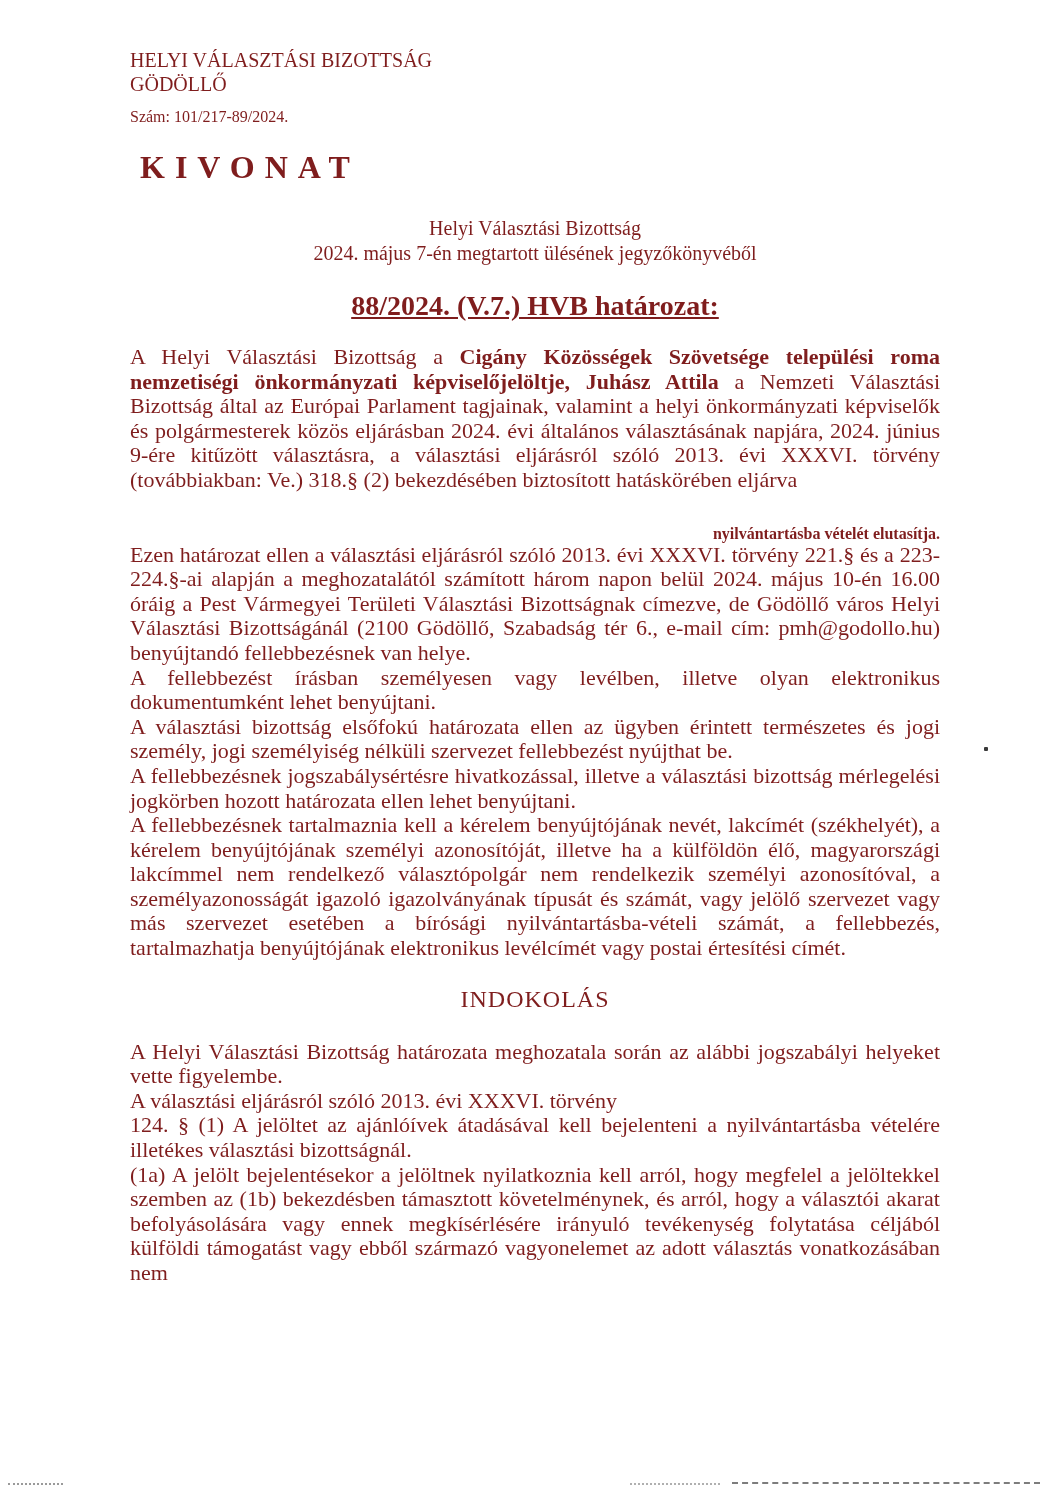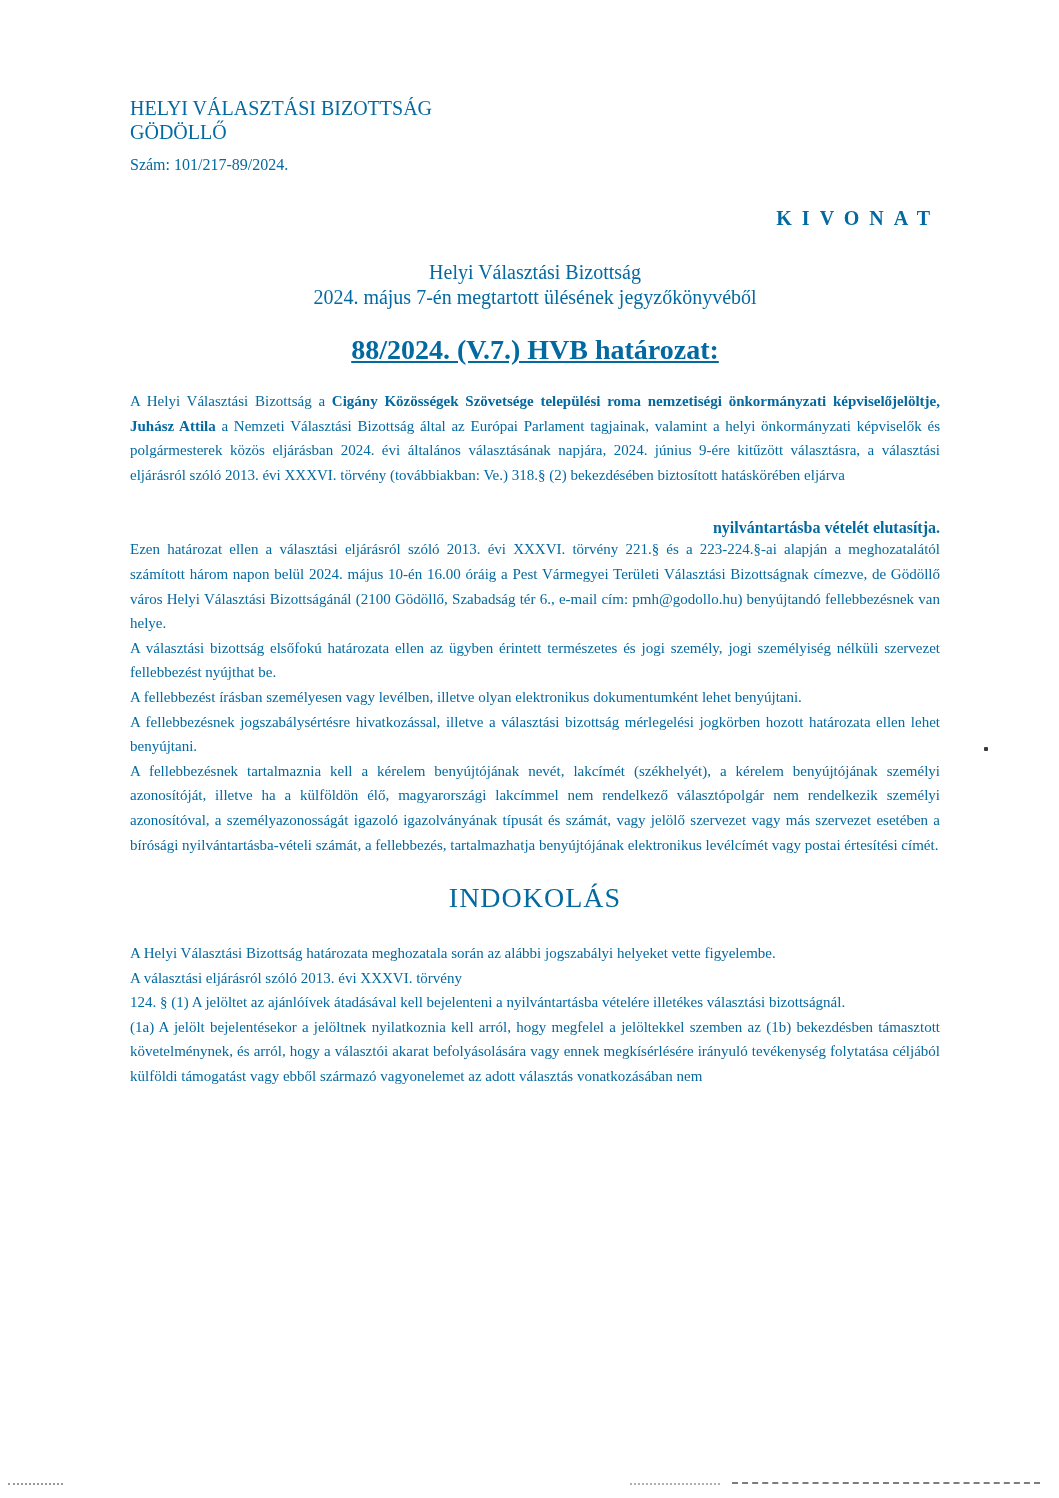--- a/index.html
+++ b/index.html
@@ -6,76 +6,76 @@
     margin: 0;
     padding: 0;
     background: #ffffff;
   }
   .page {
     position: relative;
     width: 1059px;
     height: 1498px;
     background: #ffffff;
     box-sizing: border-box;
-    padding: 96px 119px 0 130px;
+    padding: 48px 119px 0 130px;
     font-family: "Liberation Serif", "DejaVu Serif", serif;
-    color: #0369a1;
+    color: #7f1d1d;
     overflow: hidden;
   }
   .org-line {
     font-size: 20px;
     line-height: 24px;
   }
   .case-number {
     font-size: 16px;
     line-height: 24px;
     margin-top: 9px;
   }
   .doc-title {
-    margin-top: 30px;
-    text-align: right;
-    font-size: 20px;
+    margin-top: 20px;
+    text-align: left;
+    font-size: 32px;
     font-weight: bold;
     letter-spacing: 10px;
     text-indent: 10px; 
   }
   .subtitle-block {
     margin-top: 30px;
     text-align: center;
     font-size: 20px;
     line-height: 25px;
   }
   .decision-heading {
     margin-top: 24px;
     text-align: center;
     font-size: 28px;
     font-weight: bold;
     text-decoration: underline;
   }
   .body-par {
-    font-size: 15px;
+    font-size: 22px;
     line-height: 24.6px;
     text-align: justify;
     margin: 0;
   }
   .decision-par {
     margin-top: 23px;
   }
   .verdict-line {
     margin-top: 32px;
     text-align: right;
     font-size: 16px;
     font-weight: bold;
   }
   .appeal-block {
   }
   .section-heading {
     margin-top: 25px;
     text-align: center;
-    font-size: 28px;
+    font-size: 24px;
     letter-spacing: 1px;
   }
   .justification-block {
     margin-top: 27px;
   }
   .bold { font-weight: bold; }
   
   .speck {
     position: absolute;
     left: 984px;
@@ -129,22 +129,22 @@
   </div>
 
   <div class="decision-heading">88/2024. (V.7.) HVB határozat:</div>
 
   <p class="body-par decision-par"><span>A Helyi Választási Bizottság a </span><span class="bold">Cigány Közösségek Szövetsége települési roma nemzetiségi önkormányzati képviselőjelöltje, Juhász Attila</span><span> a Nemzeti Választási Bizottság által az Európai Parlament tagjainak, valamint a helyi önkormányzati képviselők és polgármesterek közös eljárásban 2024. évi általános választásának napjára, 2024. június 9-ére kitűzött választásra, a választási eljárásról szóló 2013. évi XXXVI. törvény (továbbiakban: Ve.) 318.§ (2) bekezdésében biztosított hatáskörében eljárva</span></p>
 
   <div class="verdict-line">nyilvántartásba vételét elutasítja.</div>
 
   <div class="appeal-block">
     <p class="body-par">Ezen határozat ellen a választási eljárásról szóló 2013. évi XXXVI. törvény 221.§ és a 223-224.§-ai alapján a meghozatalától számított három napon belül 2024. május 10-én 16.00 óráig a Pest Vármegyei Területi Választási Bizottságnak címezve, de Gödöllő város Helyi Választási Bizottságánál (2100 Gödöllő, Szabadság tér 6., e-mail cím: pmh@godollo.hu) benyújtandó fellebbezésnek van helye.</p>
+    <p class="body-par">A fellebbezést írásban személyesen vagy levélben, illetve olyan elektronikus dokumentumként lehet benyújtani.</p>
     <p class="body-par">A választási bizottság elsőfokú határozata ellen az ügyben érintett természetes és jogi személy, jogi személyiség nélküli szervezet fellebbezést nyújthat be.</p>
-    <p class="body-par">A fellebbezést írásban személyesen vagy levélben, illetve olyan elektronikus dokumentumként lehet benyújtani.</p>
     <p class="body-par">A fellebbezésnek jogszabálysértésre hivatkozással, illetve a választási bizottság mérlegelési jogkörben hozott határozata ellen lehet benyújtani.</p>
     <p class="body-par">A fellebbezésnek tartalmaznia kell a kérelem benyújtójának nevét, lakcímét (székhelyét), a kérelem benyújtójának személyi azonosítóját, illetve ha a külföldön élő, magyarországi lakcímmel nem rendelkező választópolgár nem rendelkezik személyi azonosítóval, a személyazonosságát igazoló igazolványának típusát és számát, vagy jelölő szervezet vagy más szervezet esetében a bírósági nyilvántartásba-vételi számát, a fellebbezés, tartalmazhatja benyújtójának elektronikus levélcímét vagy postai értesítési címét.</p>
   </div>
 
   <div class="section-heading">INDOKOLÁS</div>
 
   <div class="justification-block">
     <p class="body-par">A Helyi Választási Bizottság határozata meghozatala során az alábbi jogszabályi helyeket vette figyelembe.</p>
     <p class="body-par">A választási eljárásról szóló 2013. évi XXXVI. törvény</p>
     <p class="body-par">124. § (1) A jelöltet az ajánlóívek átadásával kell bejelenteni a nyilvántartásba vételére illetékes választási bizottságnál.</p>

